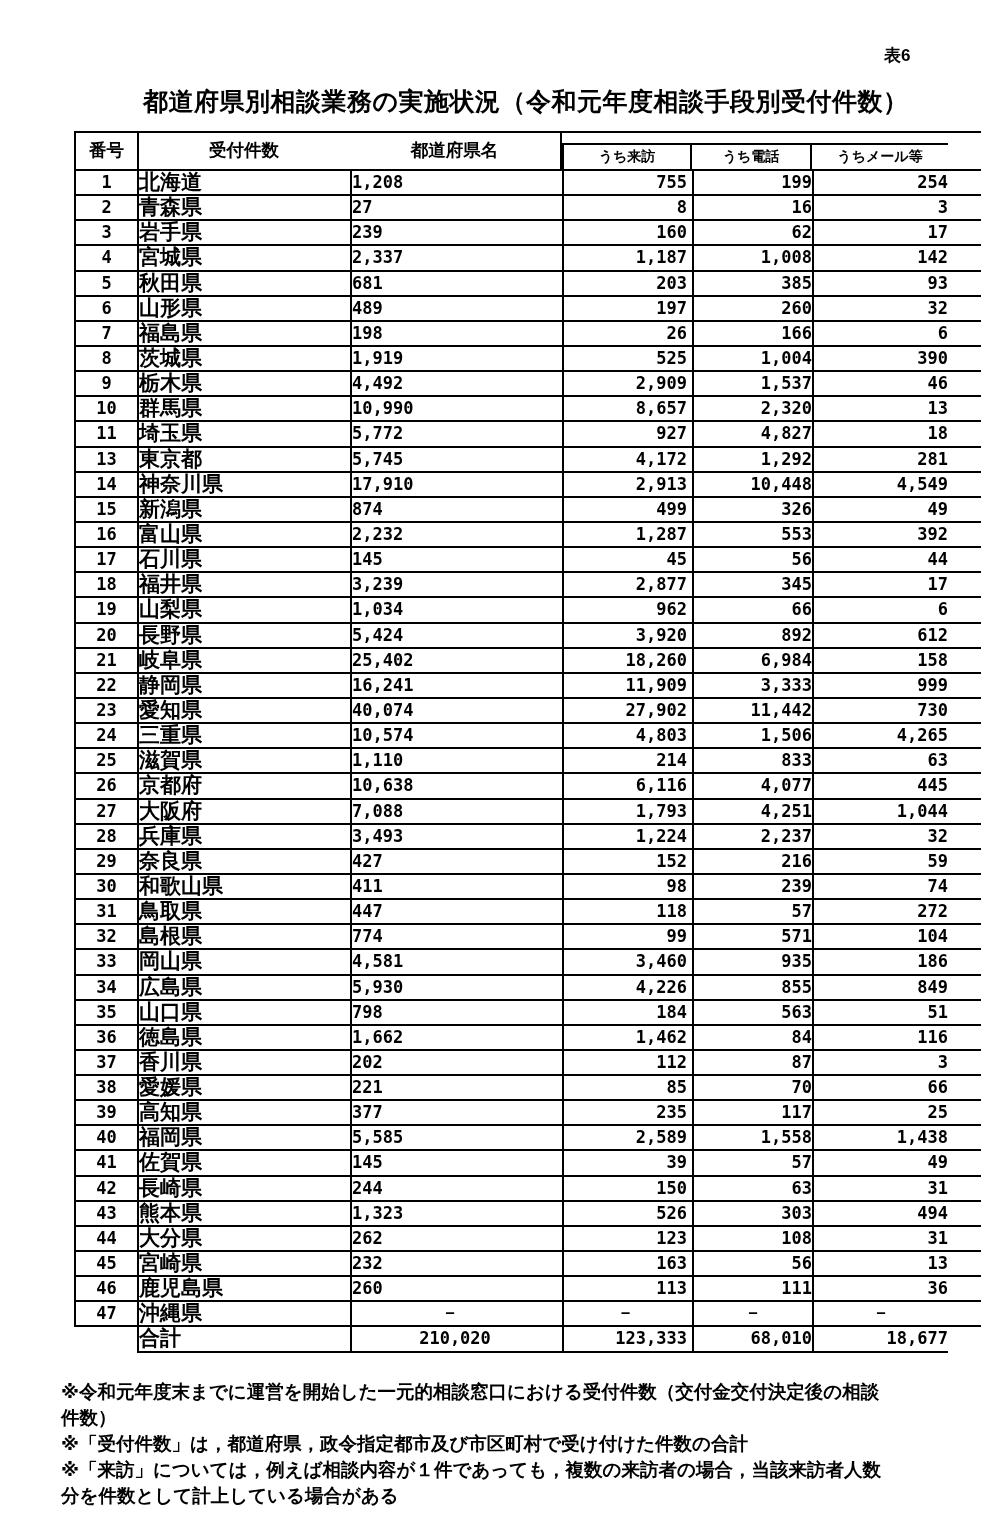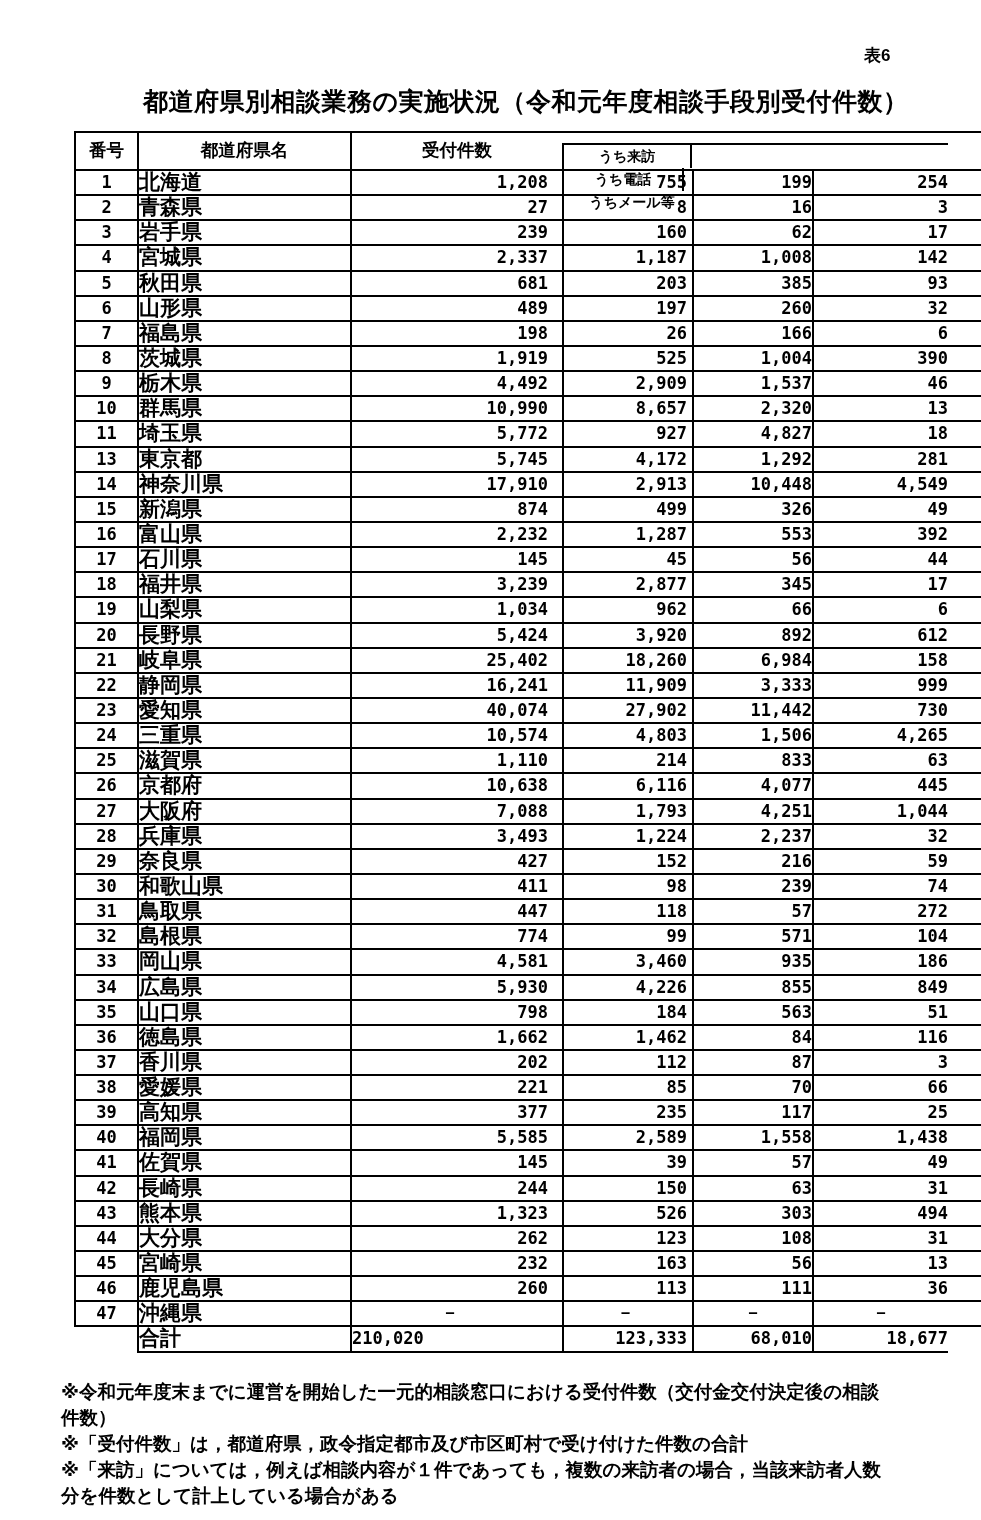--- a/index.html
+++ b/index.html
@@ -2,70 +2,70 @@
 <html><head>
 <meta charset="utf-8">
 <style>
   html,body { margin:0; padding:0; }
   body {
     width:981px; height:1520px; position:relative;
     background:#ffffff; color:#000;
     font-family:"Liberation Sans","DejaVu Sans",sans-serif;
     font-weight:bold; overflow:hidden;
   }
-  .table-label { position:absolute; top:44px; left:864px; font-size:17px; }
+  .table-label { position:absolute; top:44px; left:884px; font-size:17px; }
   .doc-title { position:absolute; top:85px; left:143px; font-size:25px; letter-spacing:0.5px; }
 
   .tbl { position:absolute; top:131px; left:74px; width:931px;
          border-top:2px solid #000; border-right:2px solid #000; box-sizing:border-box; }
   .thead { display:flex; height:38px; border-left:2px solid #000; border-bottom:2px solid #000; box-sizing:border-box; }
   .th { font-size:17.5px; text-align:center; line-height:34px; box-sizing:border-box; }
   .h1 { width:63px;  border-right:2px solid #000; }
   .h2 { width:213px; border-right:2px solid #000; }
   .h3 { width:210px; }
   .subgrp { width:386px; position:relative; }
   .subbox { position:absolute; right:0; bottom:0; width:386px; height:26px;
             border-top:2px solid #000; border-left:2px solid #000;
-            box-sizing:border-box; display:flex;flex-direction:column; }
+            box-sizing:border-box; display:flex; }
   .sub { font-size:14px; text-align:center; line-height:23px; box-sizing:border-box; }
   .s4 { width:128px; border-right:2px solid #000; }
   .s5 { width:120px; border-right:2px solid #000; }
   .s6 { width:136px; }
 
   .trow { display:flex; height:25.15px; border-left:2px solid #000; border-bottom:2px solid #000; box-sizing:border-box; }
   .td { font-size:17px; line-height:22.5px; box-sizing:border-box; overflow:hidden; }
   .num { font-family:"DejaVu Sans Mono",monospace; }
   .c1 { width:63px;  border-right:2px solid #000; text-align:center; }
   .c2 { width:213px; border-right:2px solid #000; text-align:left; font-size:21px; }
-  .c3 { width:210px; text-align:right; padding-right:14px; }
+  .c3 { width:210px; text-align:left; padding-right:14px; }
   .c4 { width:130px; border-left:2px solid #000; text-align:right; padding-right:5px; }
   .c5 { width:120px; border-left:2px solid #000; text-align:right; }
   .c6 { width:136px; border-left:2px solid #000; text-align:right; }
   .dash { text-align:center; font-family:"Liberation Sans","DejaVu Sans",sans-serif; }
 
   .trow.total { border-left:none; border-bottom:none; }
   .total .td { border-bottom:2px solid #000; }
   .total .c1 { width:65px; border-right:2px solid #000; border-bottom:none; }
-  .total .c3 { text-align:left; padding-right:4px; }
+  .total .c3 { text-align:center; padding-right:4px; }
 
   .footnotes { position:absolute; top:1379px; left:61px; width:886px;
                font-size:18.5px; line-height:26px; }
   .footnote { white-space:pre-line; }
 </style>
 </head>
 <body>
 
 <div class="table-label">表6</div>
 <div class="doc-title">都道府県別相談業務の実施状況（令和元年度相談手段別受付件数）</div>
 
 <div class="tbl">
   <div class="thead">
     <div class="th h1">番号</div>
+    <div class="th h3">受付件数</div>
     <div class="th h2">都道府県名</div>
-    <div class="th h3">受付件数</div>
     <div class="subgrp">
       <div class="subbox">
         <div class="sub s4">うち来訪</div>
         <div class="sub s5">うち電話</div>
         <div class="sub s6">うちメール等</div>
       </div>
     </div>
   </div>
 
   <div id="tbody">

